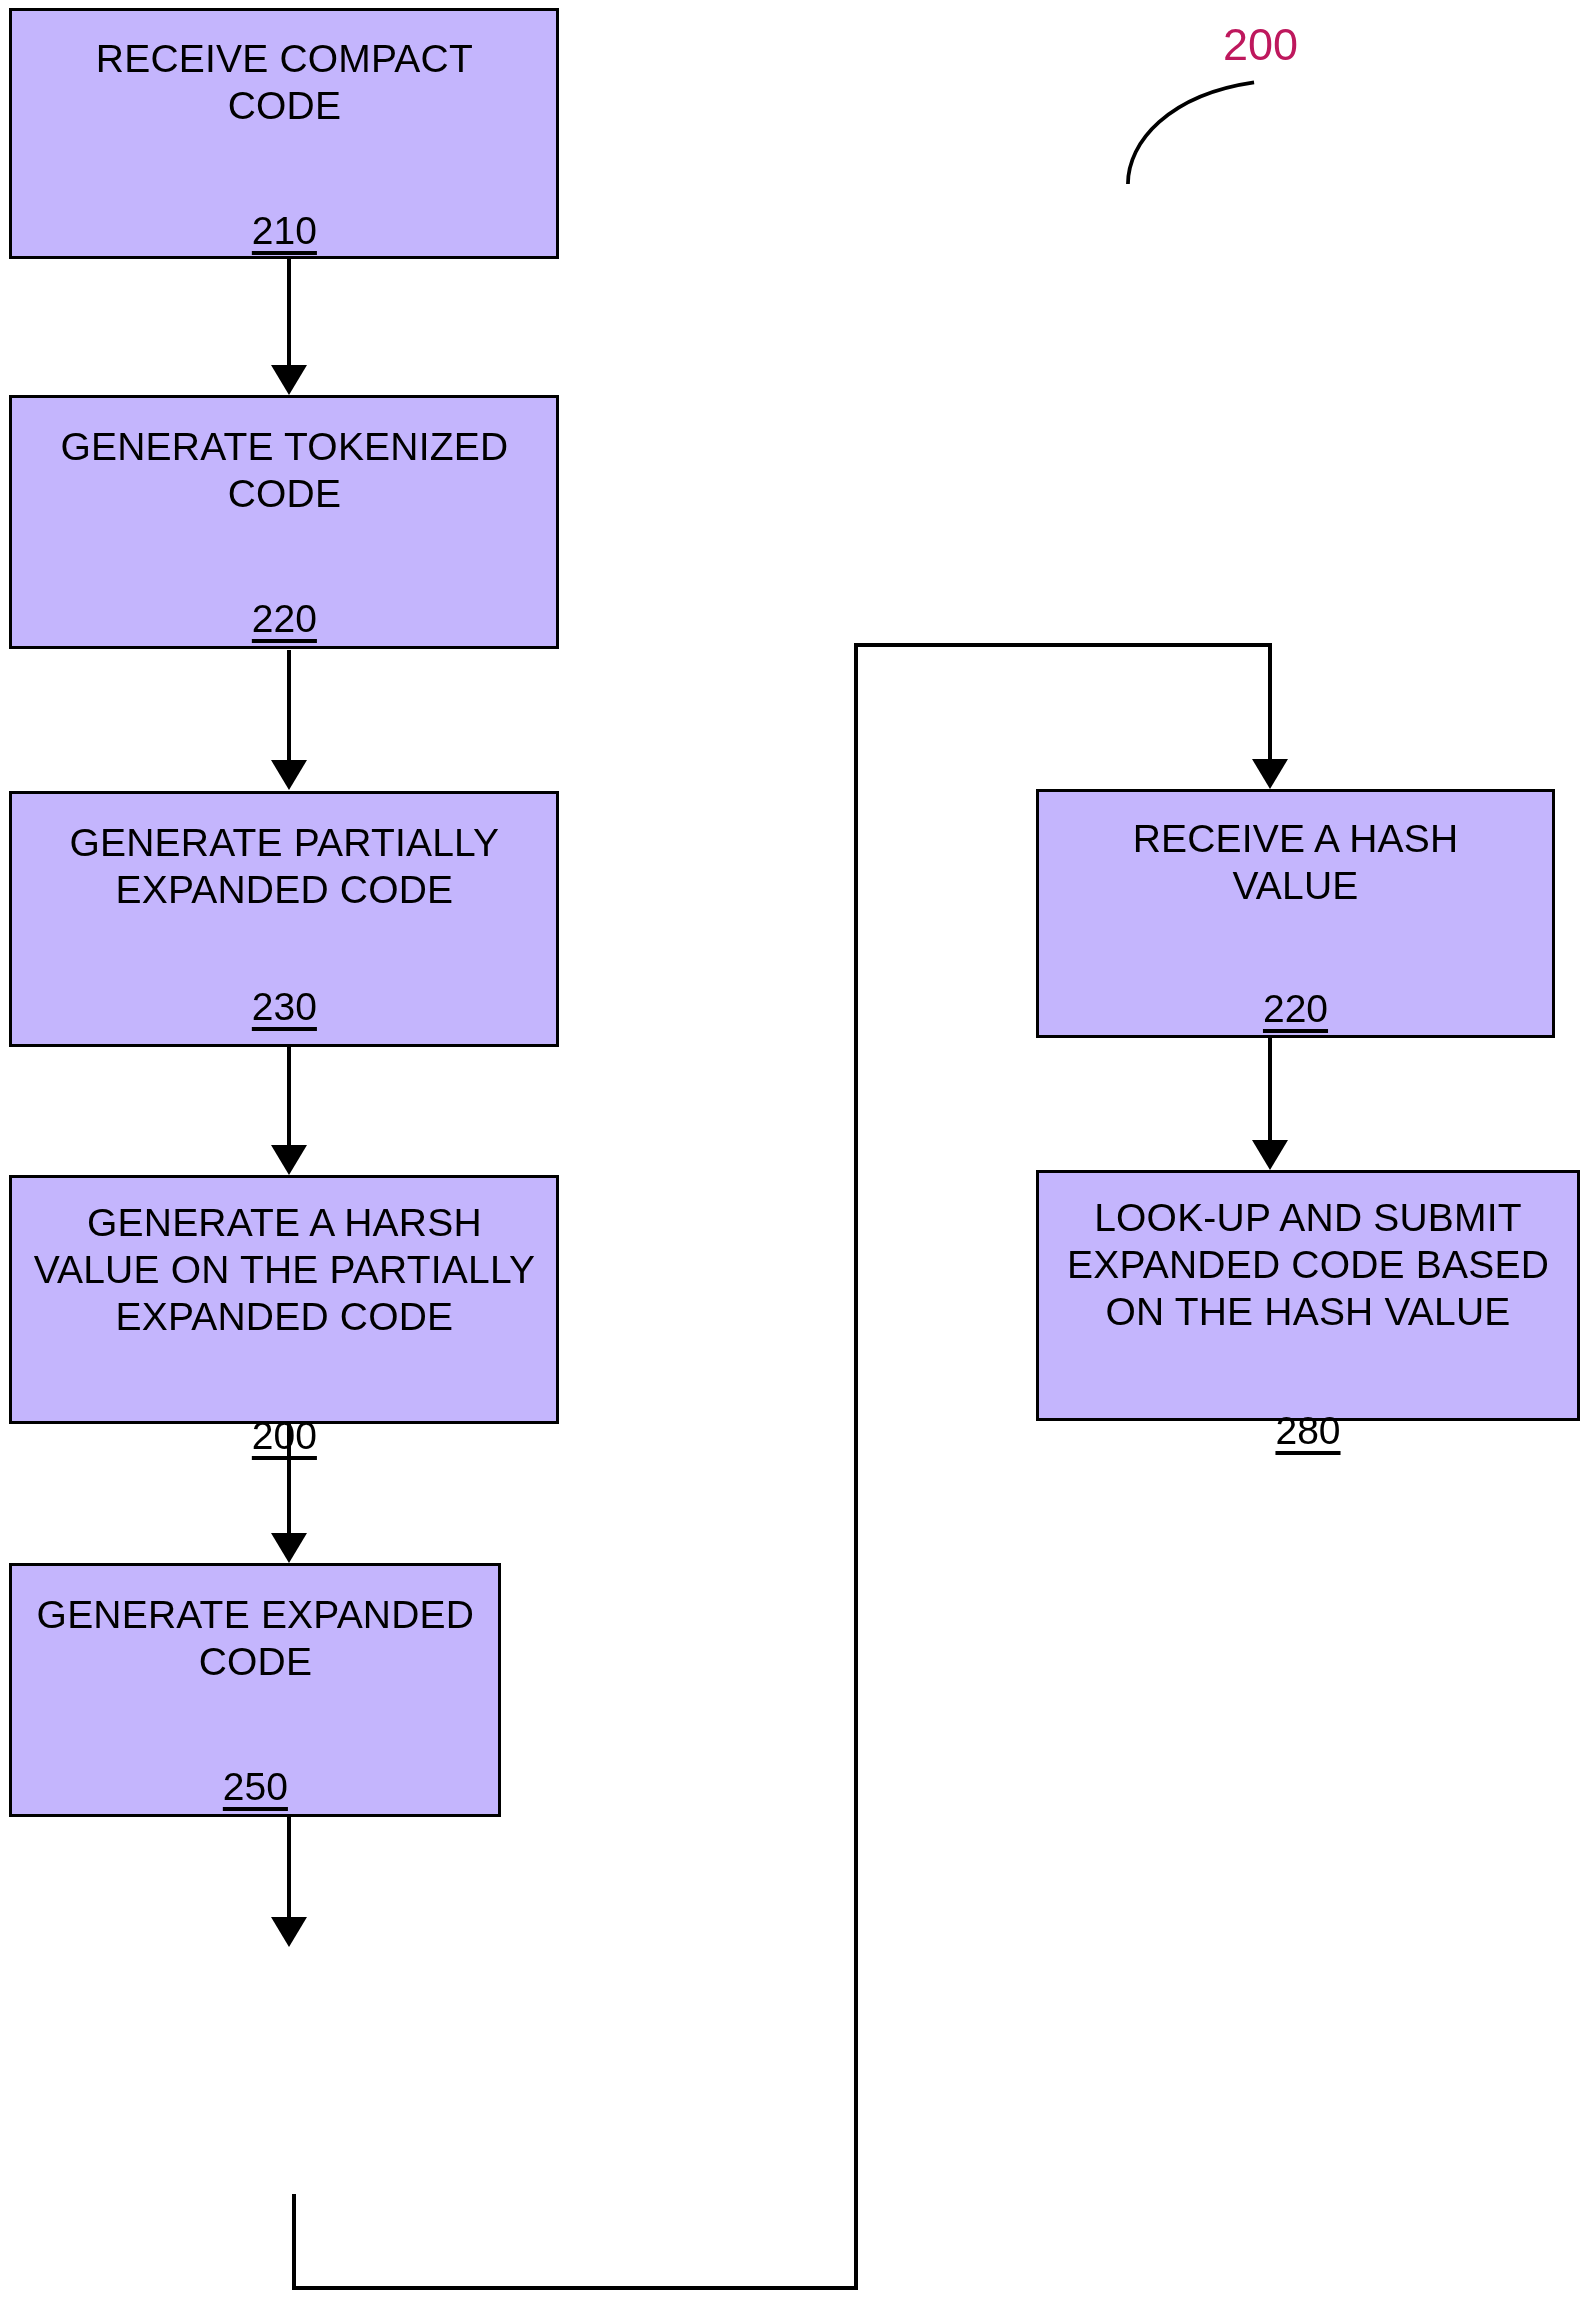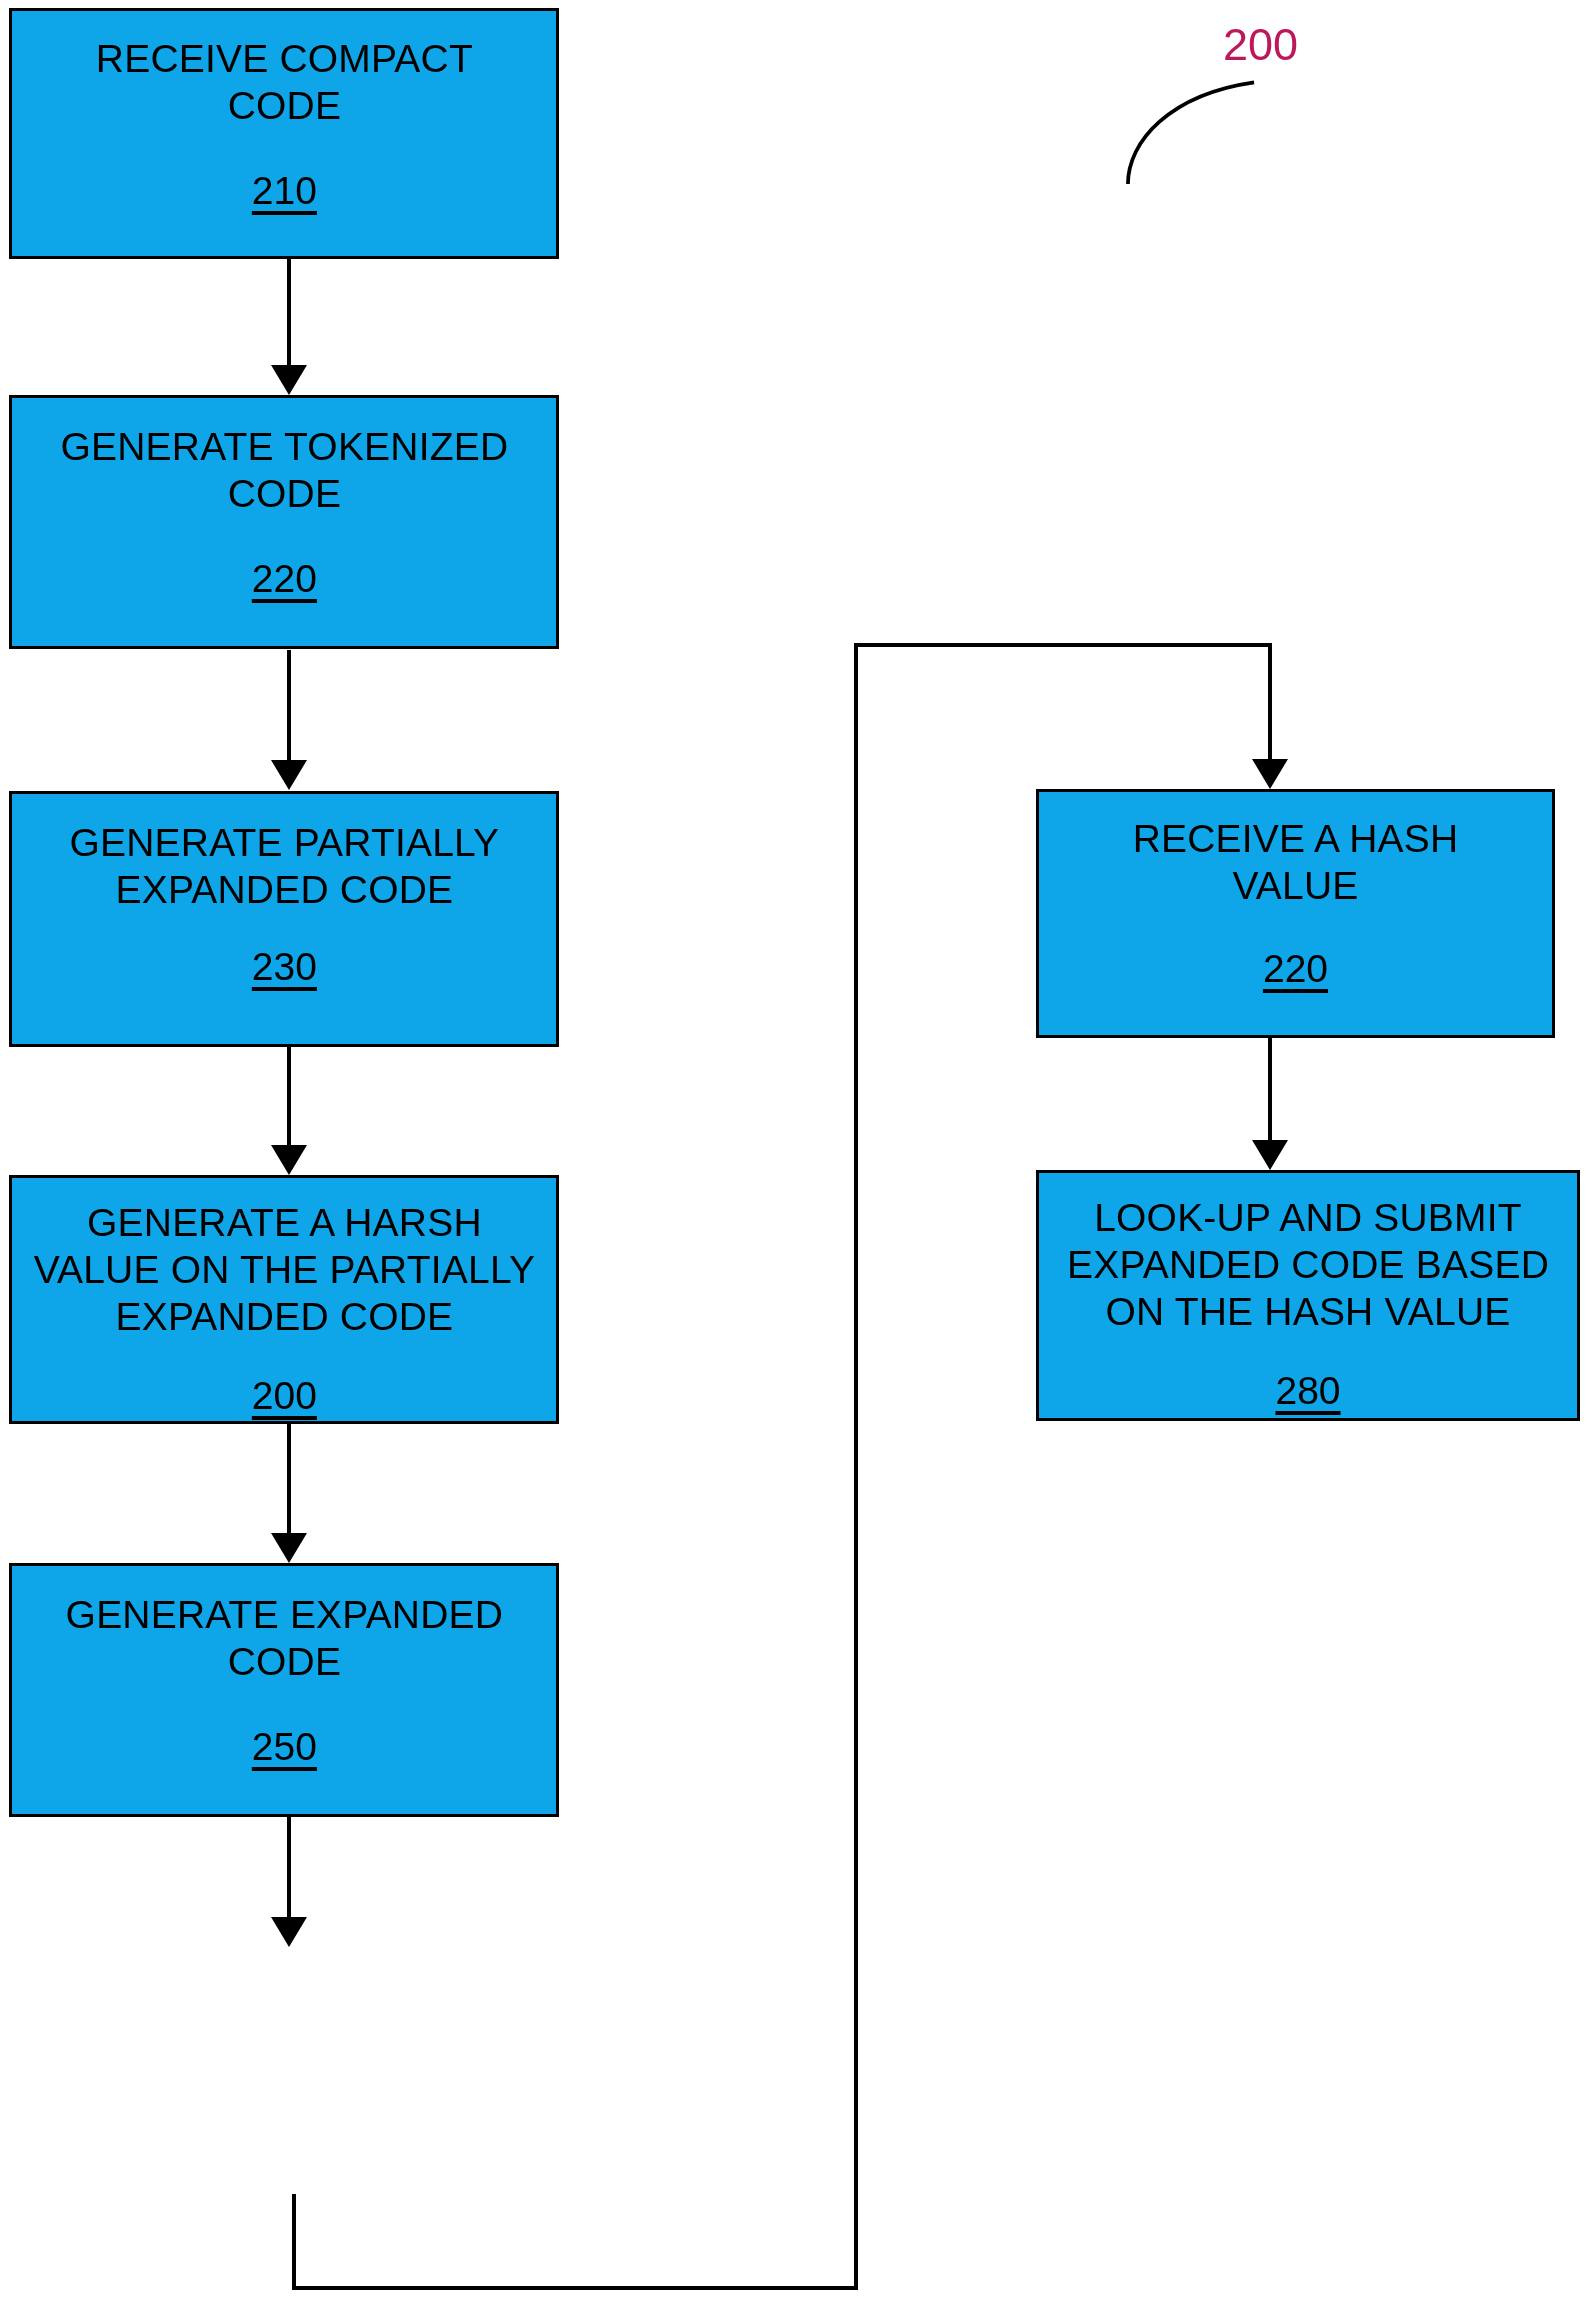--- a/index.html
+++ b/index.html
@@ -13,25 +13,26 @@
     height: 2299px;
     background: #ffffff;
     overflow: hidden;
     font-family: "Liberation Sans", sans-serif;
   }
   
   .node {
     position: absolute;
     box-sizing: border-box;
     border: 3.8px solid #000000;
-    background: #0ea5e9;
+    background: #c4b5fd;
     display: flex;
     flex-direction: column;
     align-items: center;
     z-index: 3;
+    gap: 40px;
   }
   .node-label {
     text-align: center;
     color: #000000;
     font-size: 39px;
     line-height: 47px;
     letter-spacing: 0.2px;
     white-space: pre-line;
     width: 106%;
   }
@@ -42,21 +43,21 @@
     line-height: 43px;
     text-decoration: underline;
     text-underline-offset: 6.6px;
     text-decoration-thickness: 3.8px;
   }
   
   #node-210 { left: 9.4px;   top: 7.5px;    width: 550px; height: 251px; }
   #node-220 { left: 9.4px;   top: 395px;  width: 550px; height: 254px; }
   #node-230 { left: 9.4px;   top: 791px;  width: 550px; height: 256px; }
   #node-240 { left: 9.4px;   top: 1175px; width: 550px; height: 249px; }
-  #node-250 { left: 9.4px;   top: 1563px; width: 550px; height: 254px; }
+  #node-250 { left: 9.4px;   top: 1563px; width: 492px; height: 254px; }
   #node-260 { left: 9.4px;   top: 1947px; width: 550px; height: 247px; }
   #node-270 { left: 1036px; top: 789px;  width: 519px; height: 249px; }
   #node-280 { left: 1036px; top: 1170px; width: 544px; height: 251px; }
 
   #node-210 .node-label { margin-top: 24.5px; }
   #node-210 .node-ref   { margin-top: 40px; }
   #node-220 .node-label { margin-top: 24.5px; }
   #node-220 .node-ref   { margin-top: 40px; }
   #node-230 .node-label { margin-top: 24.5px; }
   #node-230 .node-ref   { margin-top: 32px; }

